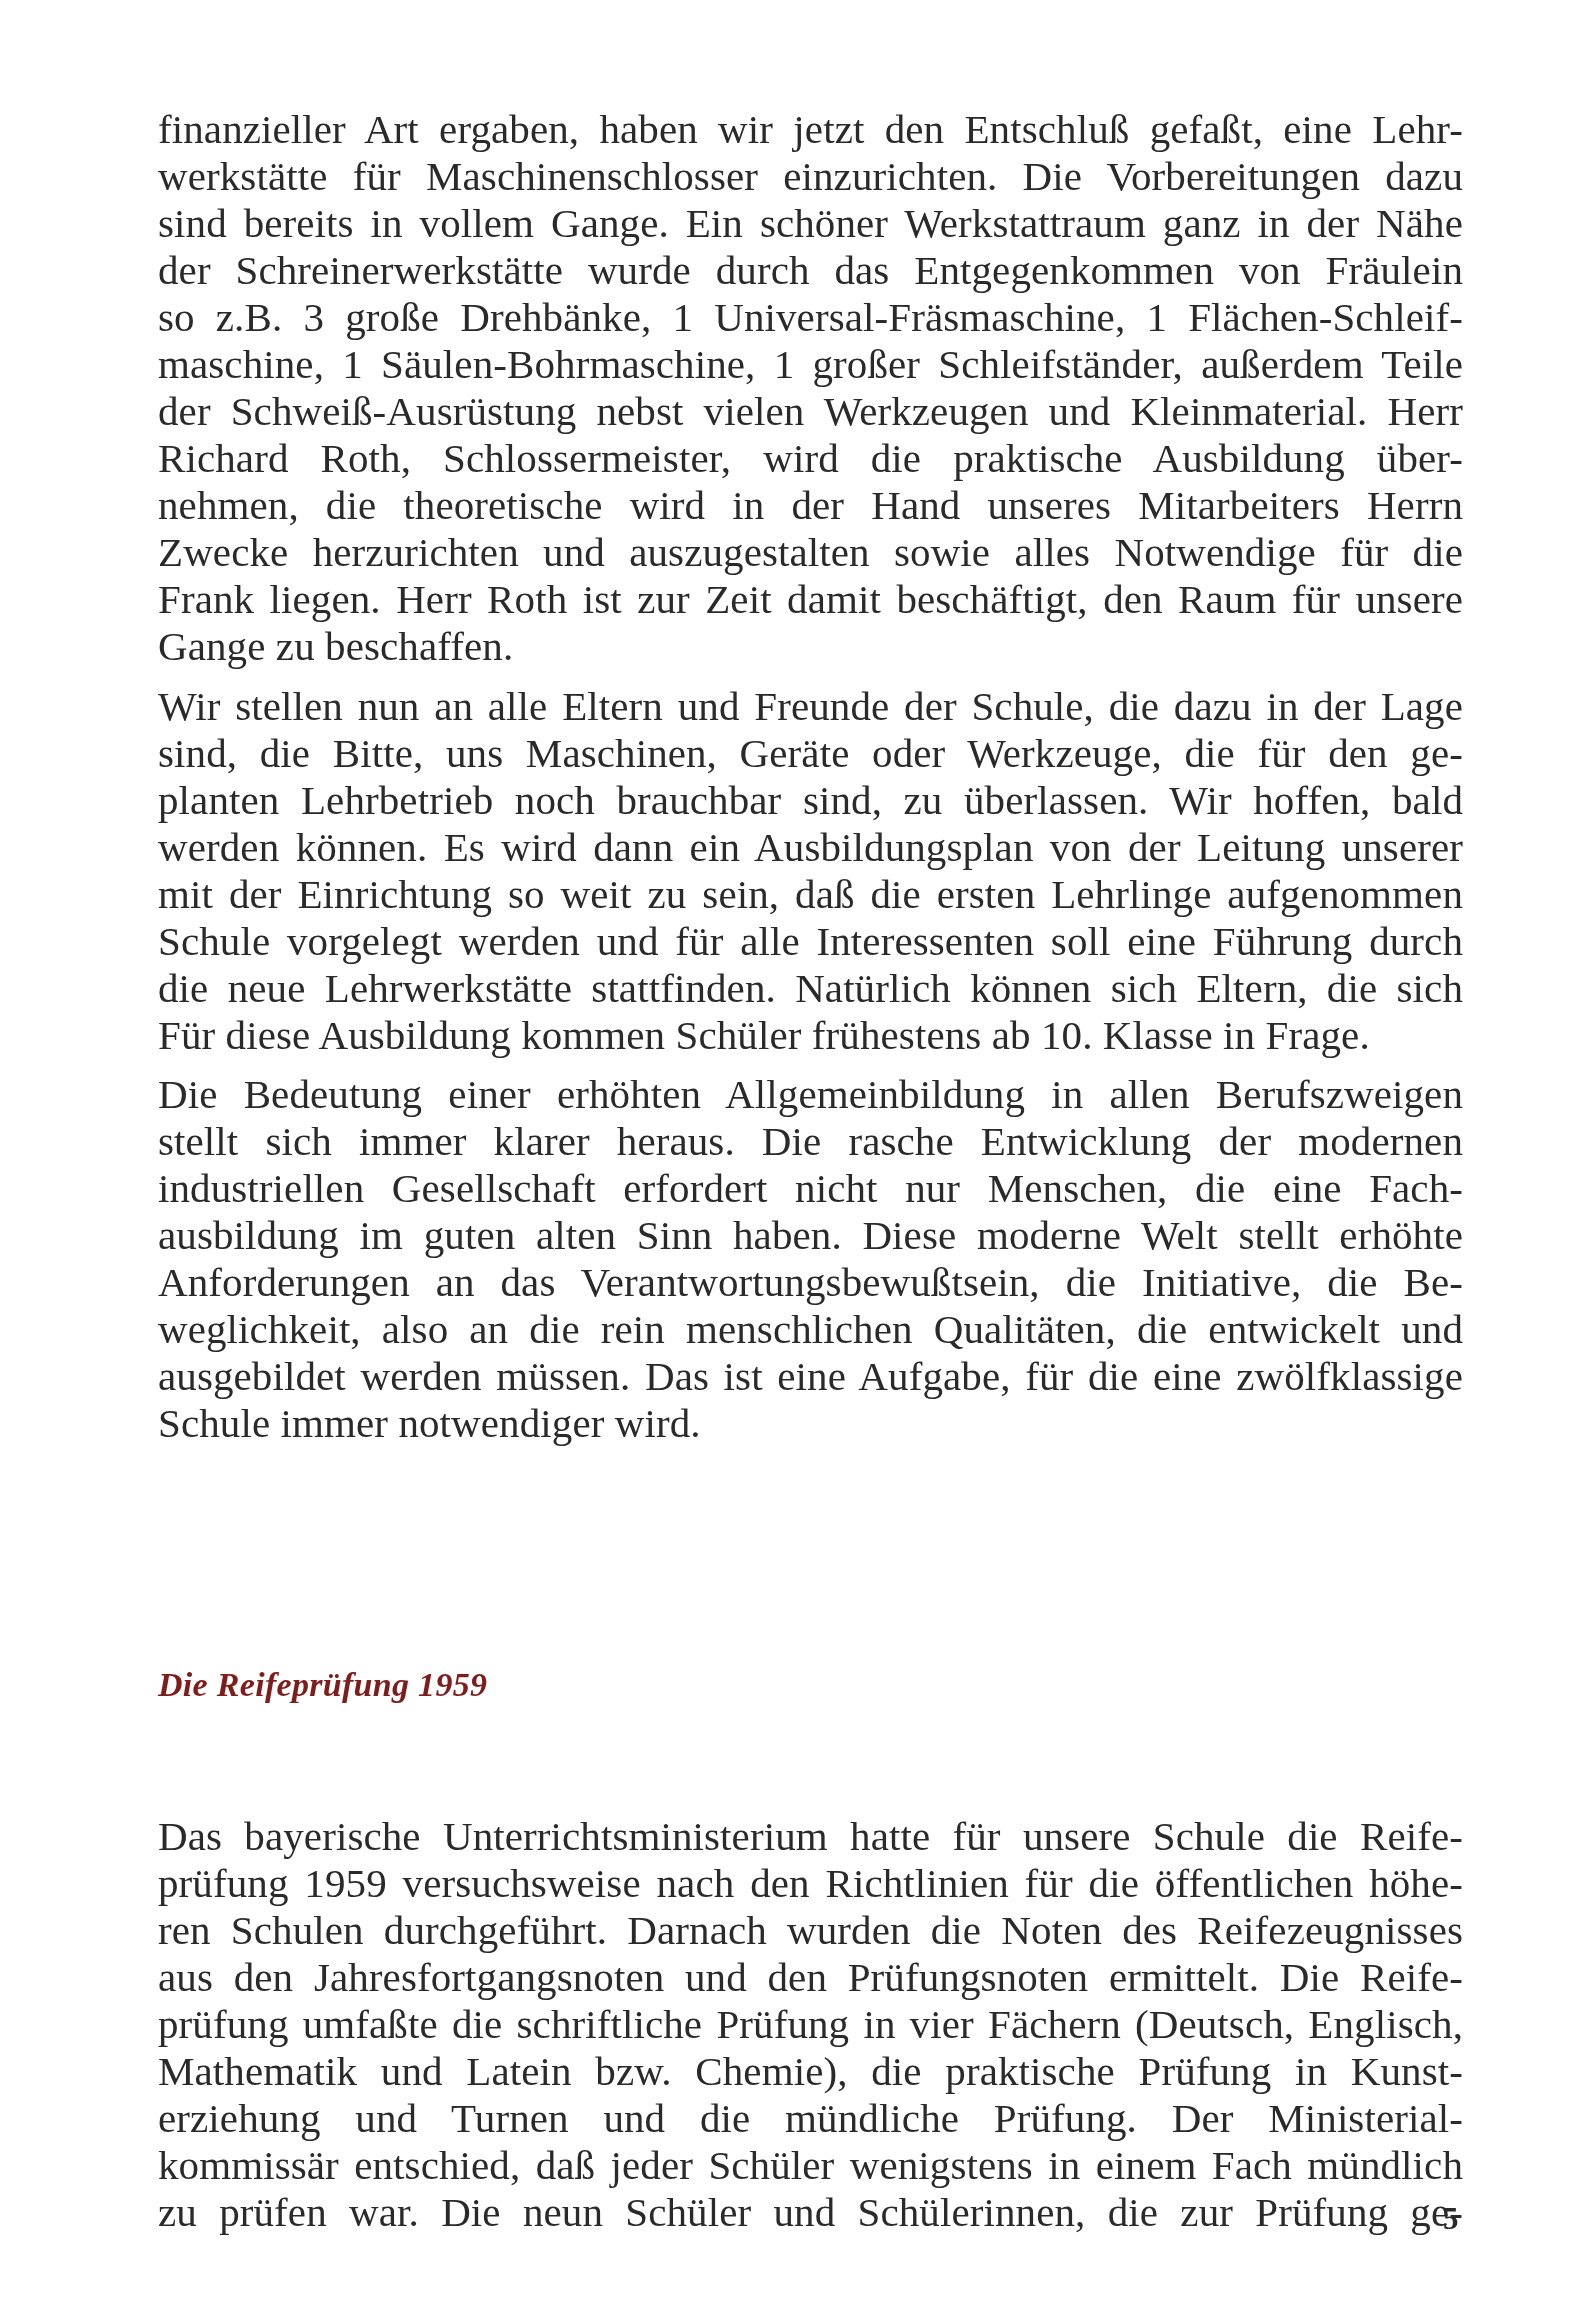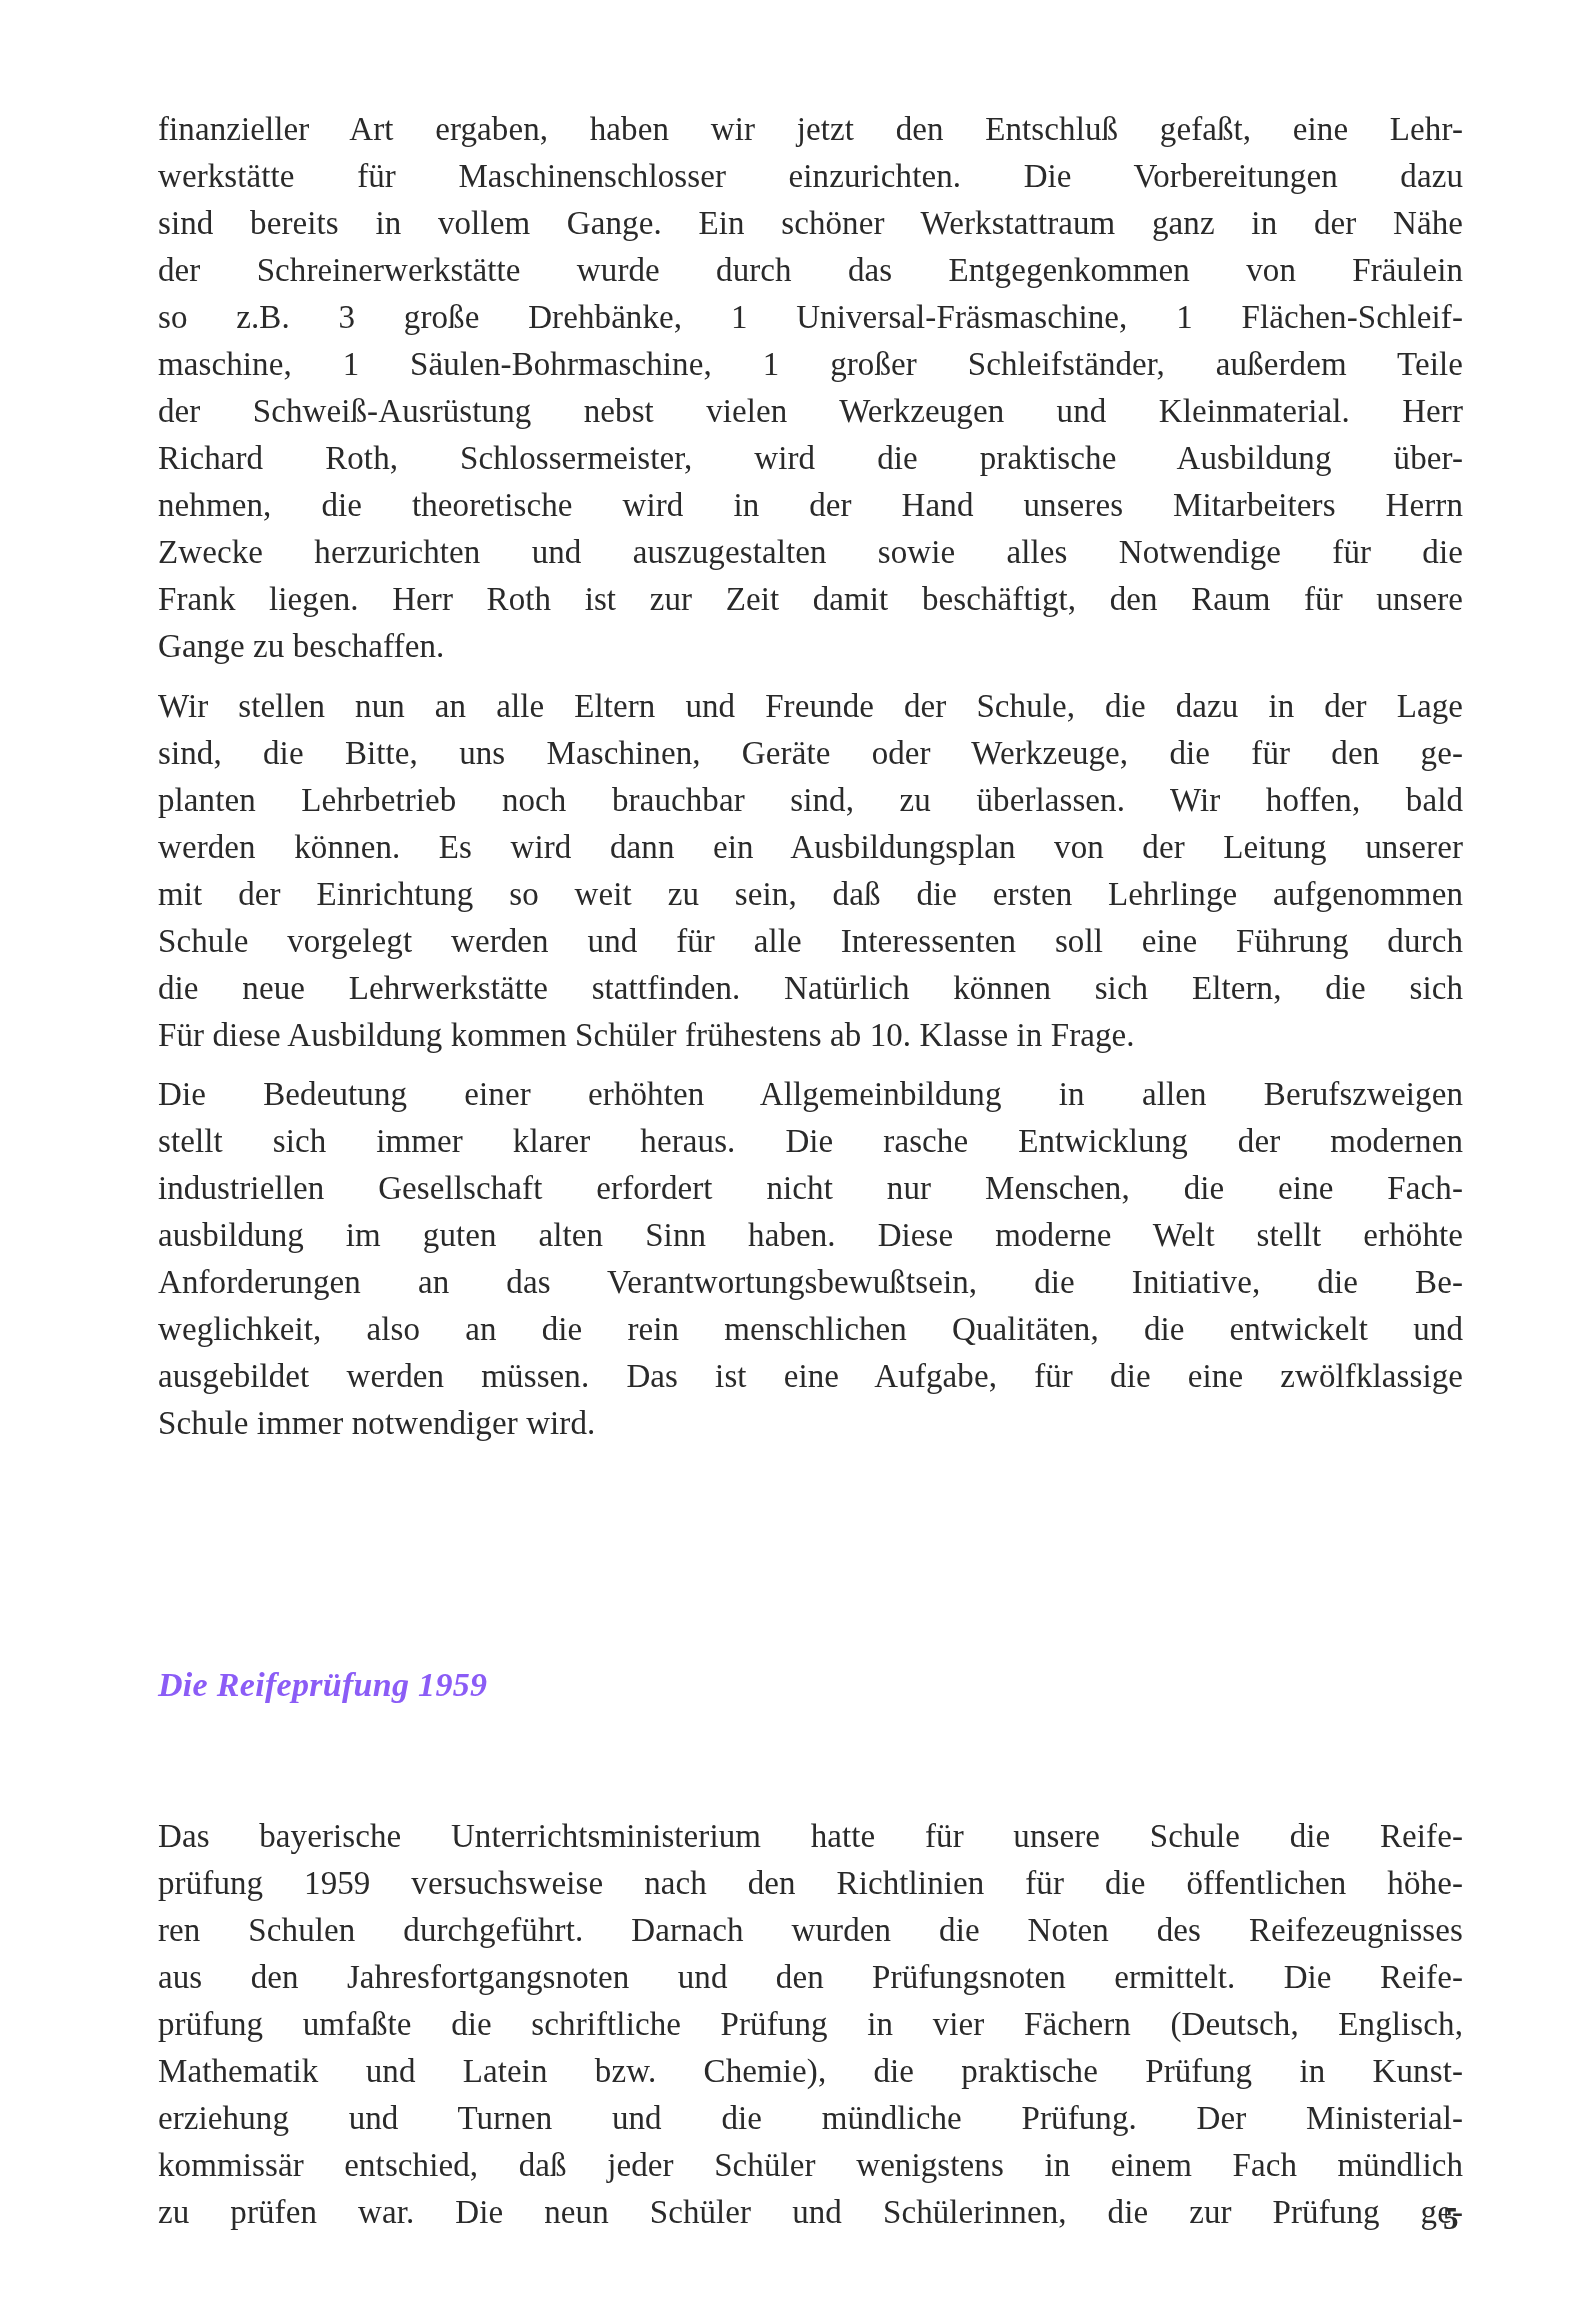--- a/index.html
+++ b/index.html
@@ -13,21 +13,21 @@
     font-family: "Liberation Serif", "DejaVu Serif", serif;
   }
   .page {
     position: absolute;
     left: 158px;
     top: 106px;
     width: 1305px;
   }
   .para {
     margin: 0;
-    font-size: 33px;
+    font-size: 41px;
     line-height: 47px;
     text-align: justify;
     text-align-last: left;
     hyphens: manual;
     letter-spacing: 0.1px;
   }
   .para .ln {
     display: block;
     text-align: justify;
     text-align-last: justify;
@@ -38,21 +38,21 @@
   }
   .gap-small { height: 12.6px; }
   .heading {
     position: absolute;
     left: 158px;
     top: 1661px;
     font-style: italic;
     font-size: 34px;
     line-height: 47px;
     margin: 0;
-    color: #8b5cf6;
+    color: #7f1d1d;
     letter-spacing: 0.3px;
   }
   .section2 {
     position: absolute;
     left: 158px;
     top: 1813px;
     width: 1305px;
   }
   .page-number {
     position: absolute;

